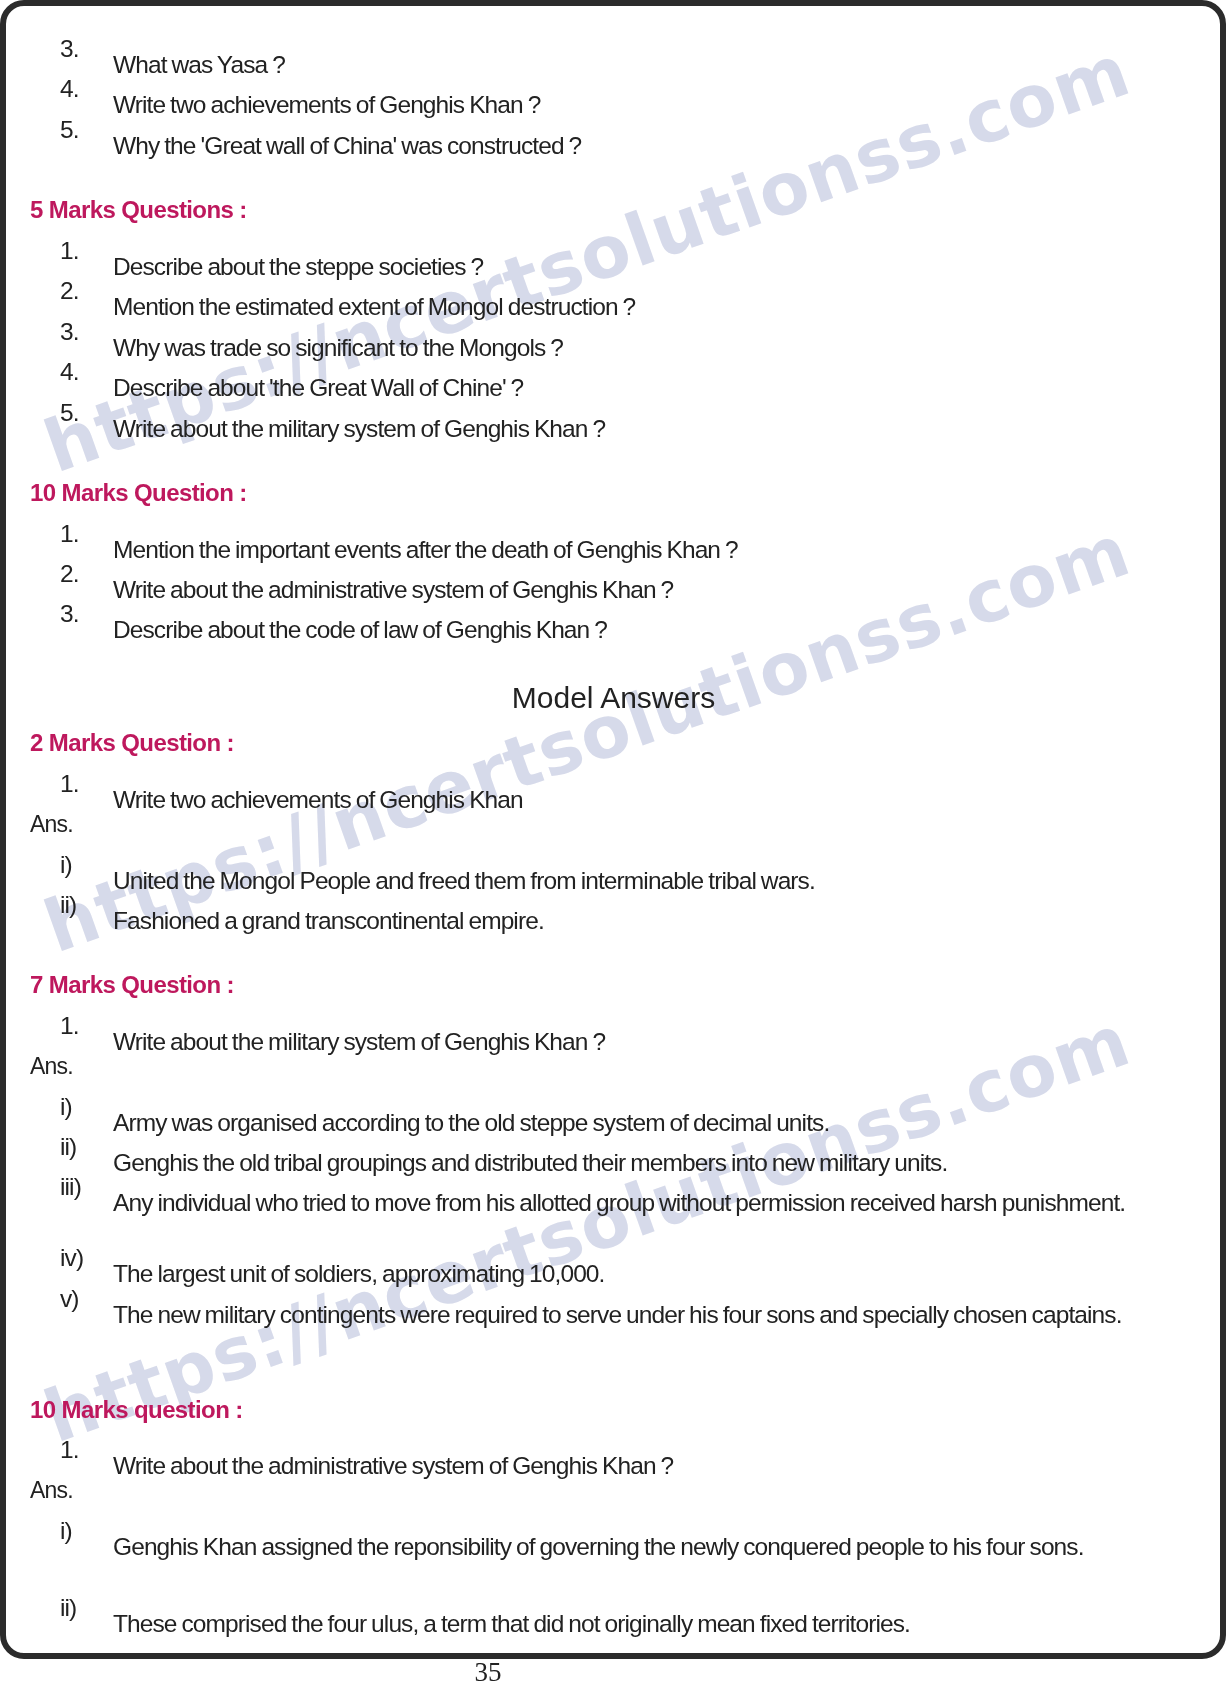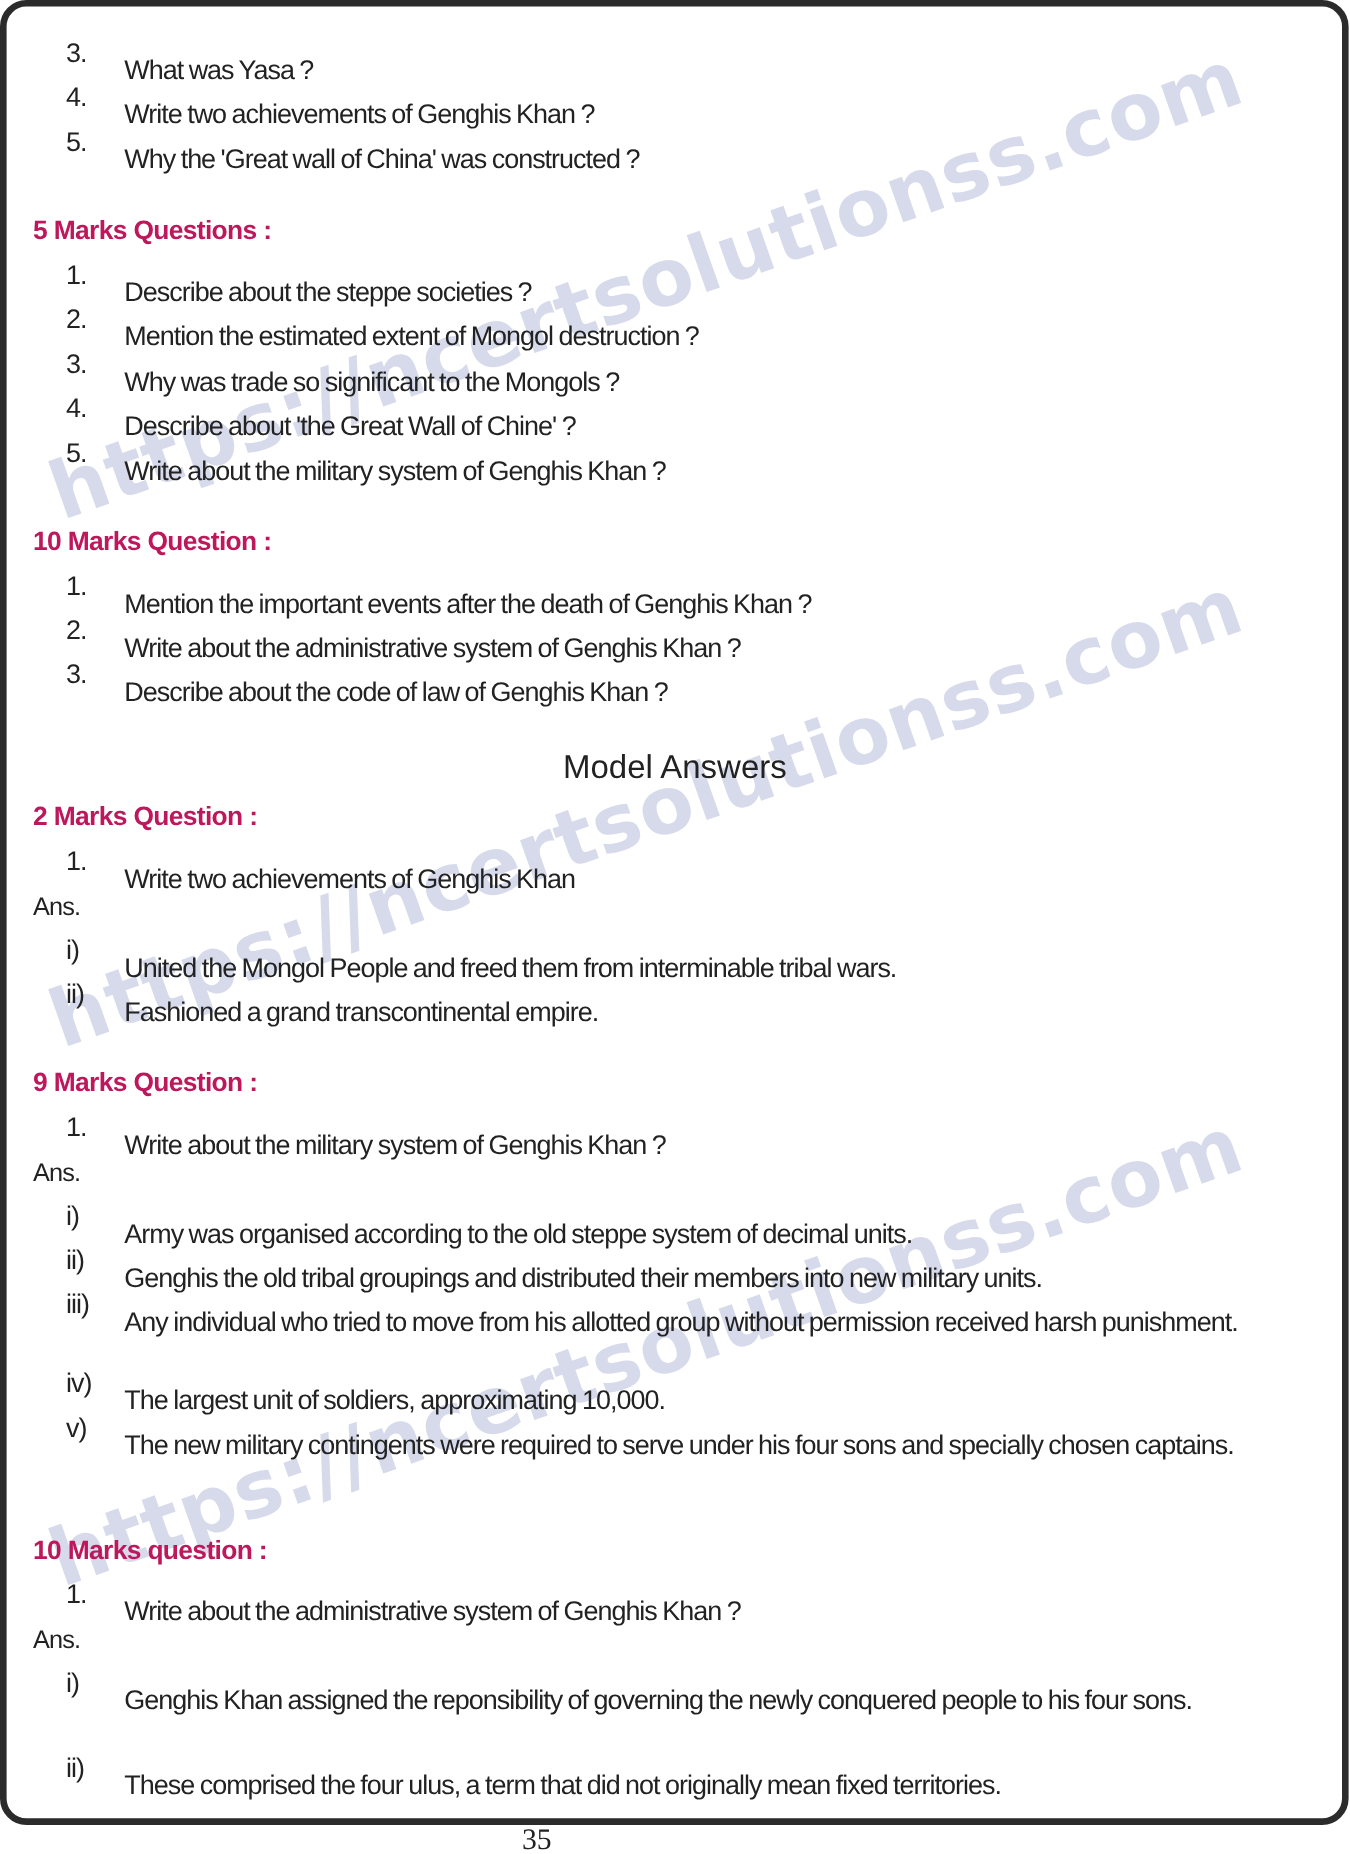--- a/index.html
+++ b/index.html
@@ -92,21 +92,21 @@
 <div class="ans" style="top:809px;">Ans.</div>
 <div class="row" style="top:849px;">
   <span class="num">i)</span>
   <span class="txt">United the Mongol People and freed them from interminable tribal wars.</span>
 </div>
 <div class="row" style="top:889px;">
   <span class="num">ii)</span>
   <span class="txt">Fashioned a grand transcontinental empire.</span>
 </div>
 
-<div class="head" style="top:970px;">9 Marks Question :</div>
+<div class="head" style="top:970px;">7 Marks Question :</div>
 <div class="row" style="top:1010px;">
   <span class="num">1.</span>
   <span class="txt">Write about the military system of Genghis Khan ?</span>
 </div>
 <div class="ans" style="top:1051px;">Ans.</div>
 <div class="row" style="top:1091px;">
   <span class="num">i)</span>
   <span class="txt">Army was organised according to the old steppe system of decimal units.</span>
 </div>
 <div class="row" style="top:1131px;">

